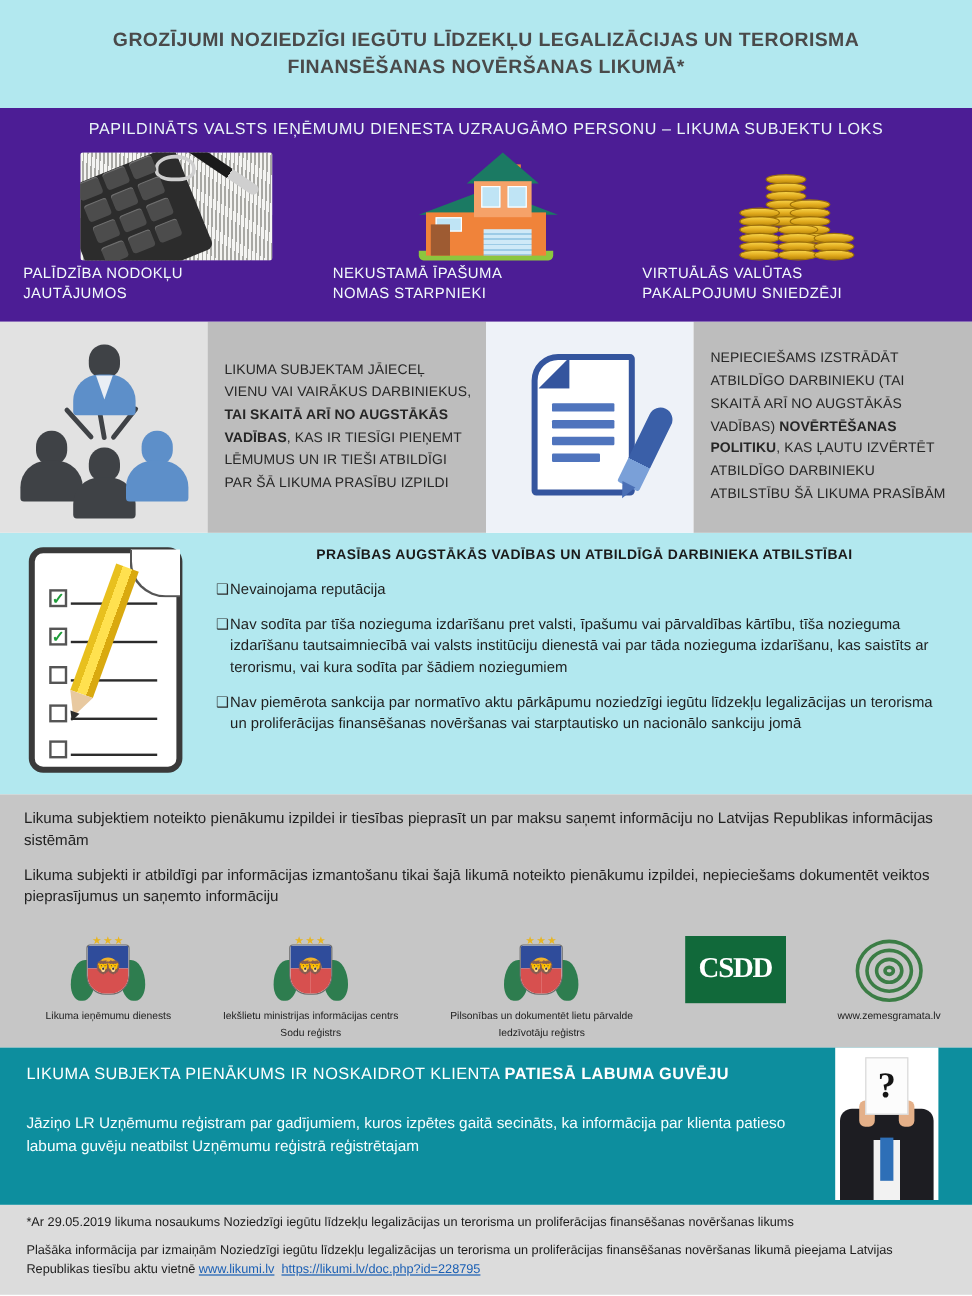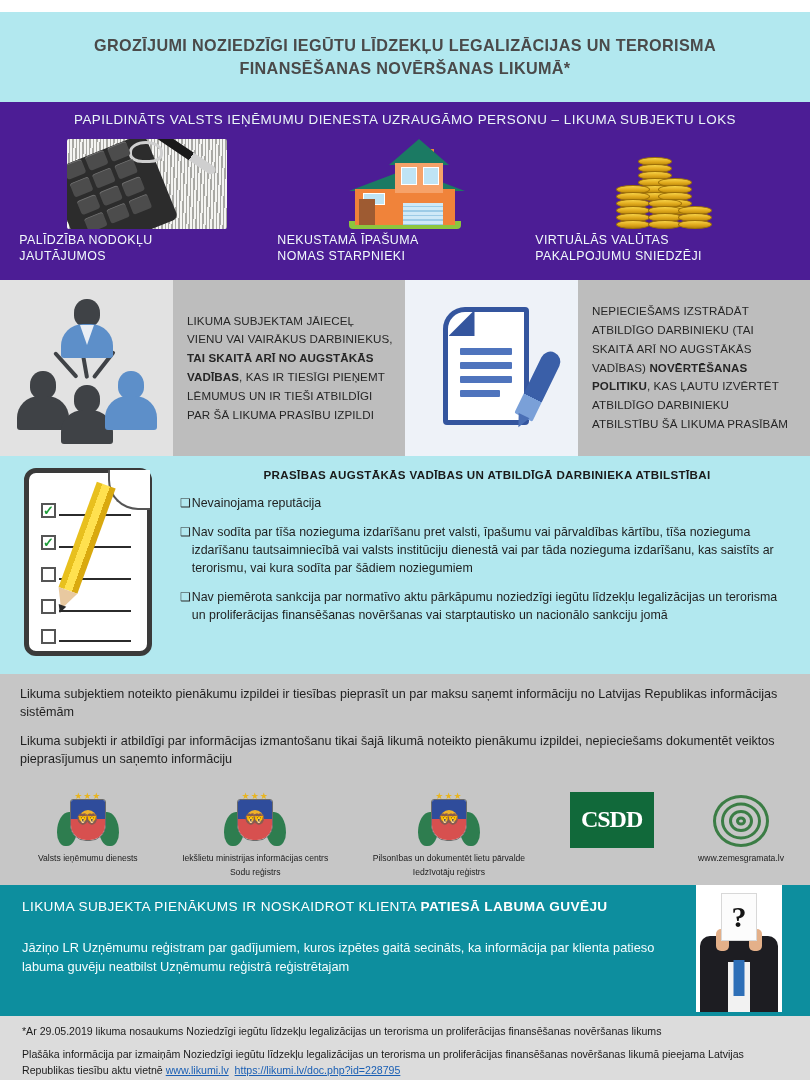--- a/index.html
+++ b/index.html
@@ -2,21 +2,21 @@
 <html><head>
 <meta charset="utf-8">
 <style>
   * { box-sizing: border-box; margin: 0; padding: 0; }
   html, body {
     width: 810px; height: 1080px;
     font-family: "Liberation Sans", sans-serif;
     background: #ffffff;
     overflow: hidden;
   }
-  .page { position: relative; width: 810px; height: 866px; margin-top: 12px; }
+  .page { position: relative; width: 810px; height: 866px; }
 
   
   .hdr {
     height: 90px; background: #b2e8ef;
     display: flex; flex-direction: column;
     align-items: center; justify-content: center;
     padding: 0 40px;
   }
   .hdr-line {
     color: #4a4a4a; font-weight: bold; font-size: 16.2px;
@@ -450,21 +450,21 @@
           <div class="shield">
             <div class="sh-top">
                 <div class="sun"></div>
               </div>
             <div class="sh-bl"></div>
               <div class="sh-br"></div>
           </div>
           <div class="beast" style="left:20px">🦁</div>
           <div class="beast" style="right:20px">🦁</div>
         </div>
-        <div class="logo-cap">Valsts ieņēmumu dienests</div>
+        <div class="logo-cap">Likuma ieņēmumu dienests</div>
       </div>
 
       <div class="logo-cell">
         <div class="coa">
           <div class="stars">★★★</div>
           <div class="oakL"></div>
             <div class="oakR"></div>
           <div class="shield">
             <div class="sh-top">
                 <div class="sun"></div>

